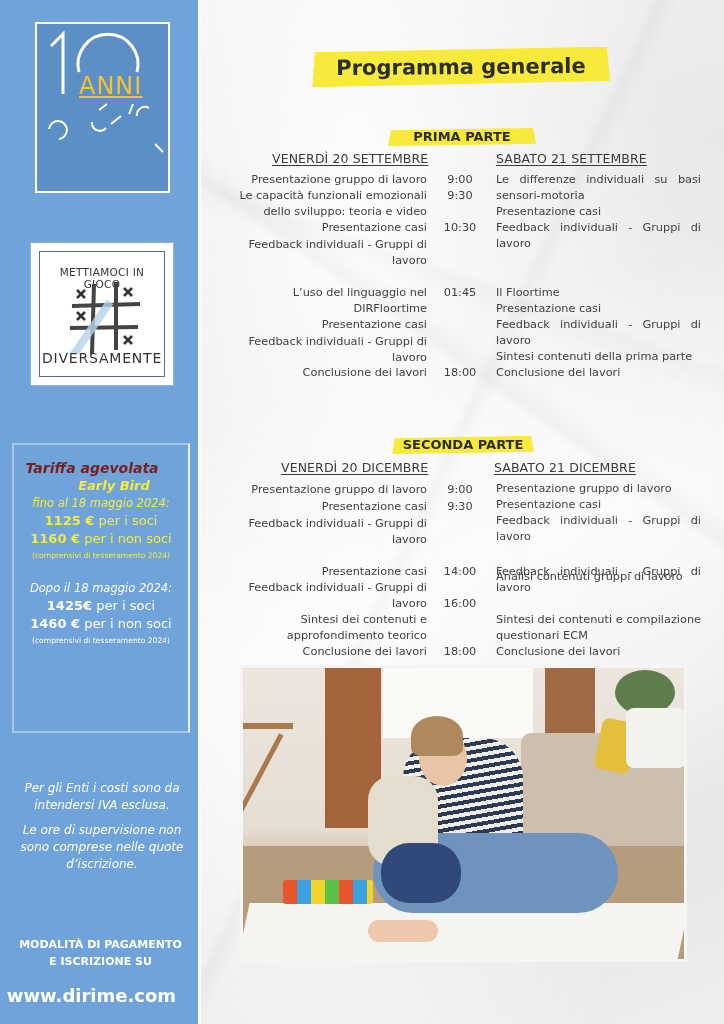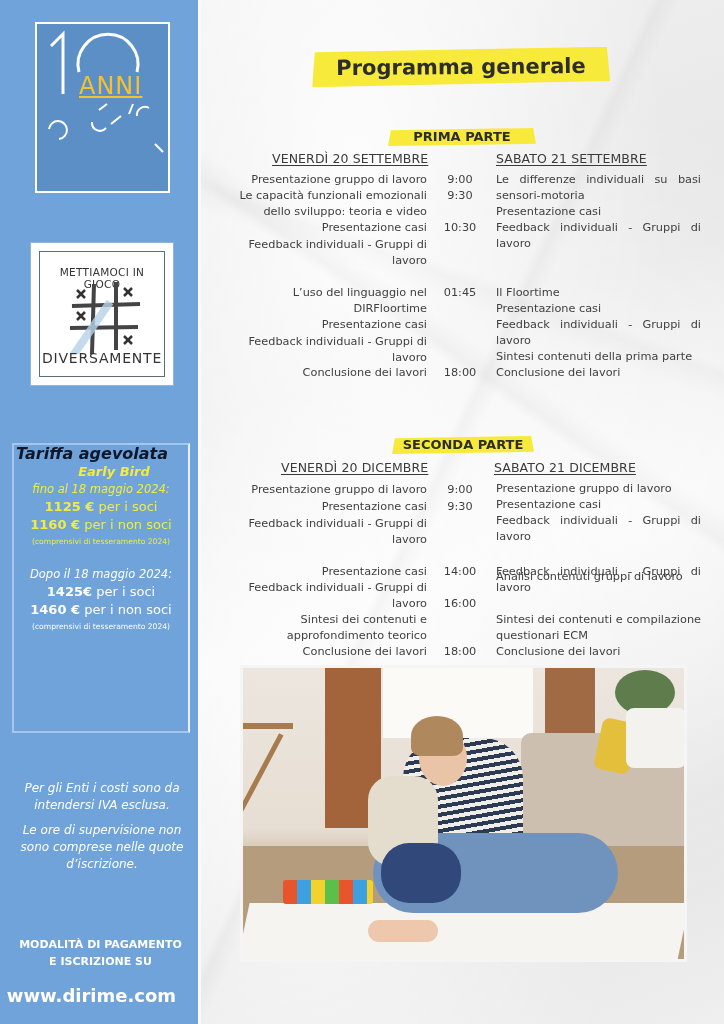--- a/index.html
+++ b/index.html
@@ -68,21 +68,21 @@
     .logo-game svg { position: absolute; left: 30px; top: 30px; }
     .quote-box {
       position: absolute; left: 12px; top: 443px; width: 178px; height: 290px;
       border: 2px solid #a7c7ea; border-right-color: #e9f1fa;
       text-align: center;
     }
     .quote-box .title {
       margin-top: 14px; font-weight: bold; font-size: 15px; line-height: 20px; color: #fff;
     }
     .quote-box .eb1 {
-      font-style: italic; font-weight: bold; color: #0f172a; font-size: 16px;
+      margin-top: 14px; font-style: italic; font-weight: bold; color: #7f1d1d; font-size: 14px;
       line-height: 18px; padding-right: 18px;
     }
     .quote-box .eb2 {
       font-style: italic; font-weight: bold; color: #f2ec3f; font-size: 13px; line-height: 18px; padding-left: 26px;
     }
     .quote-box .until { font-style: italic; color: #f2ec3f; font-size: 11.5px; line-height: 17px; }
     .quote-box .price { font-size: 13px; line-height: 18px; color: #f2ec3f; }
     .quote-box .price b { font-weight: bold; }
     .quote-box .note { font-size: 7.6px; color: #f2ec3f; margin-top: 3px; }
     .quote-box .after { margin-top: 20px; font-style: italic; color: #fff; font-size: 11.5px; line-height: 17px; }

